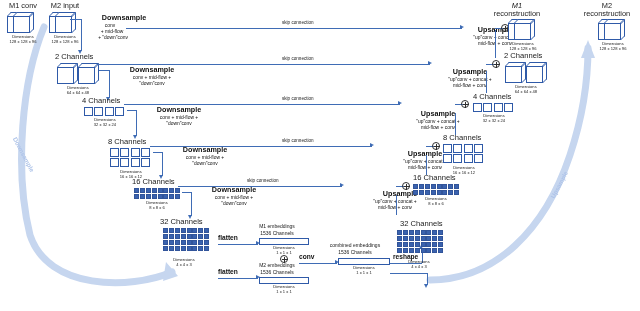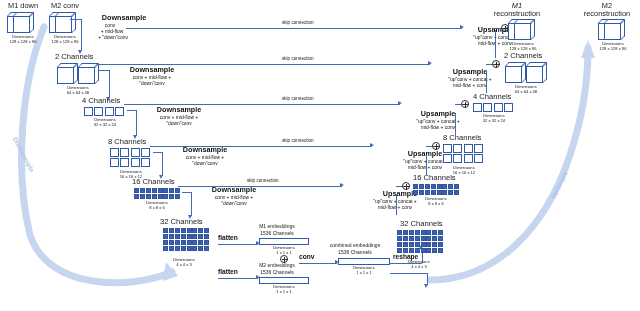--- a/index.html
+++ b/index.html
@@ -71,35 +71,35 @@
 
     <path d="M 44,27 C 22,80 14,170 30,235 C 48,290 130,290 172,272" fill="none" stroke="#c6d6ef" stroke-width="7" stroke-linecap="round"></path>
     <polygon points="178,276 163,281 166,262" fill="#c6d6ef"></polygon>
 
     <path d="M 430,280 C 495,280 545,230 570,155 C 585,110 588,70 588,48" fill="none" stroke="#c6d6ef" stroke-width="7" stroke-linecap="round"></path>
     <polygon points="588,40 581,58 595,58" fill="#c6d6ef"></polygon>
   </svg>
   <div class="abs bigarrowlabel vert-down" style="left:18px;top:136px;">Downsample</div>
   <div class="abs bigarrowlabel vert-up" style="left:549px;top:196px;">Upsample</div>
 
-  <div class="abs ttl" style="left:2px;top:2px;width:42px;">M1 down</div>
+  <div class="abs ttl" style="left:2px;top:2px;width:42px;">M1 conv</div>
   <div class="cube" style="left:7px;top:12px;">
     <div class="top"></div>
       <div class="side"></div>
       <div class="face"></div>
   </div>
   <div class="cube" style="left:13px;top:12px;">
     <div class="top"></div>
       <div class="side"></div>
       <div class="face"></div>
   </div>
   <div class="abs dims" style="left:0px;top:35px;width:46px;">Dimensions</div>
   <div class="abs dims" style="left:0px;top:40px;width:46px;">128 x 128 x 96</div>
 
-  <div class="abs ttl" style="left:44px;top:2px;width:42px;">M2 conv</div>
+  <div class="abs ttl" style="left:44px;top:2px;width:42px;">M2 input</div>
   <div class="cube" style="left:49px;top:12px;">
     <div class="top"></div>
       <div class="side"></div>
       <div class="face"></div>
   </div>
   <div class="cube" style="left:55px;top:12px;">
     <div class="top"></div>
       <div class="side"></div>
       <div class="face"></div>
   </div>

